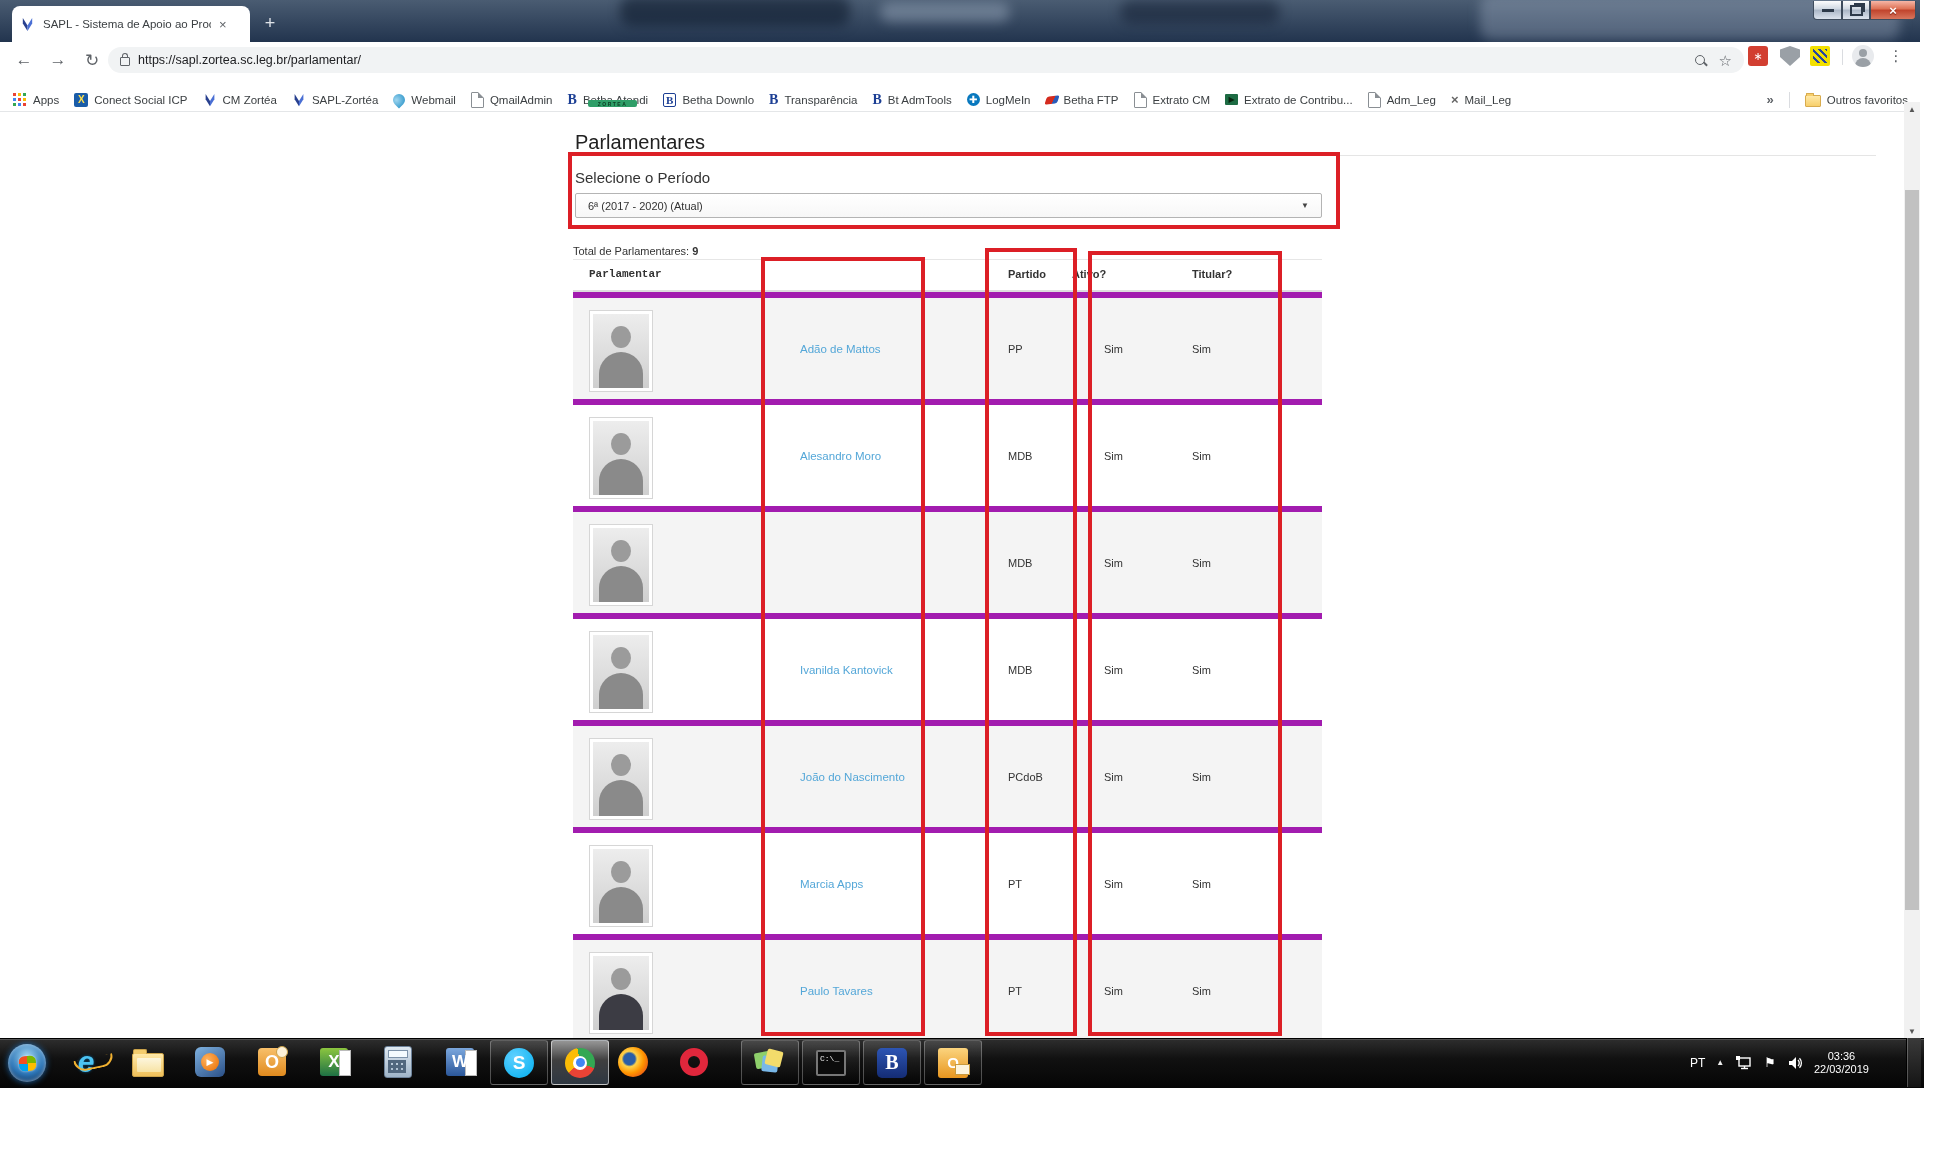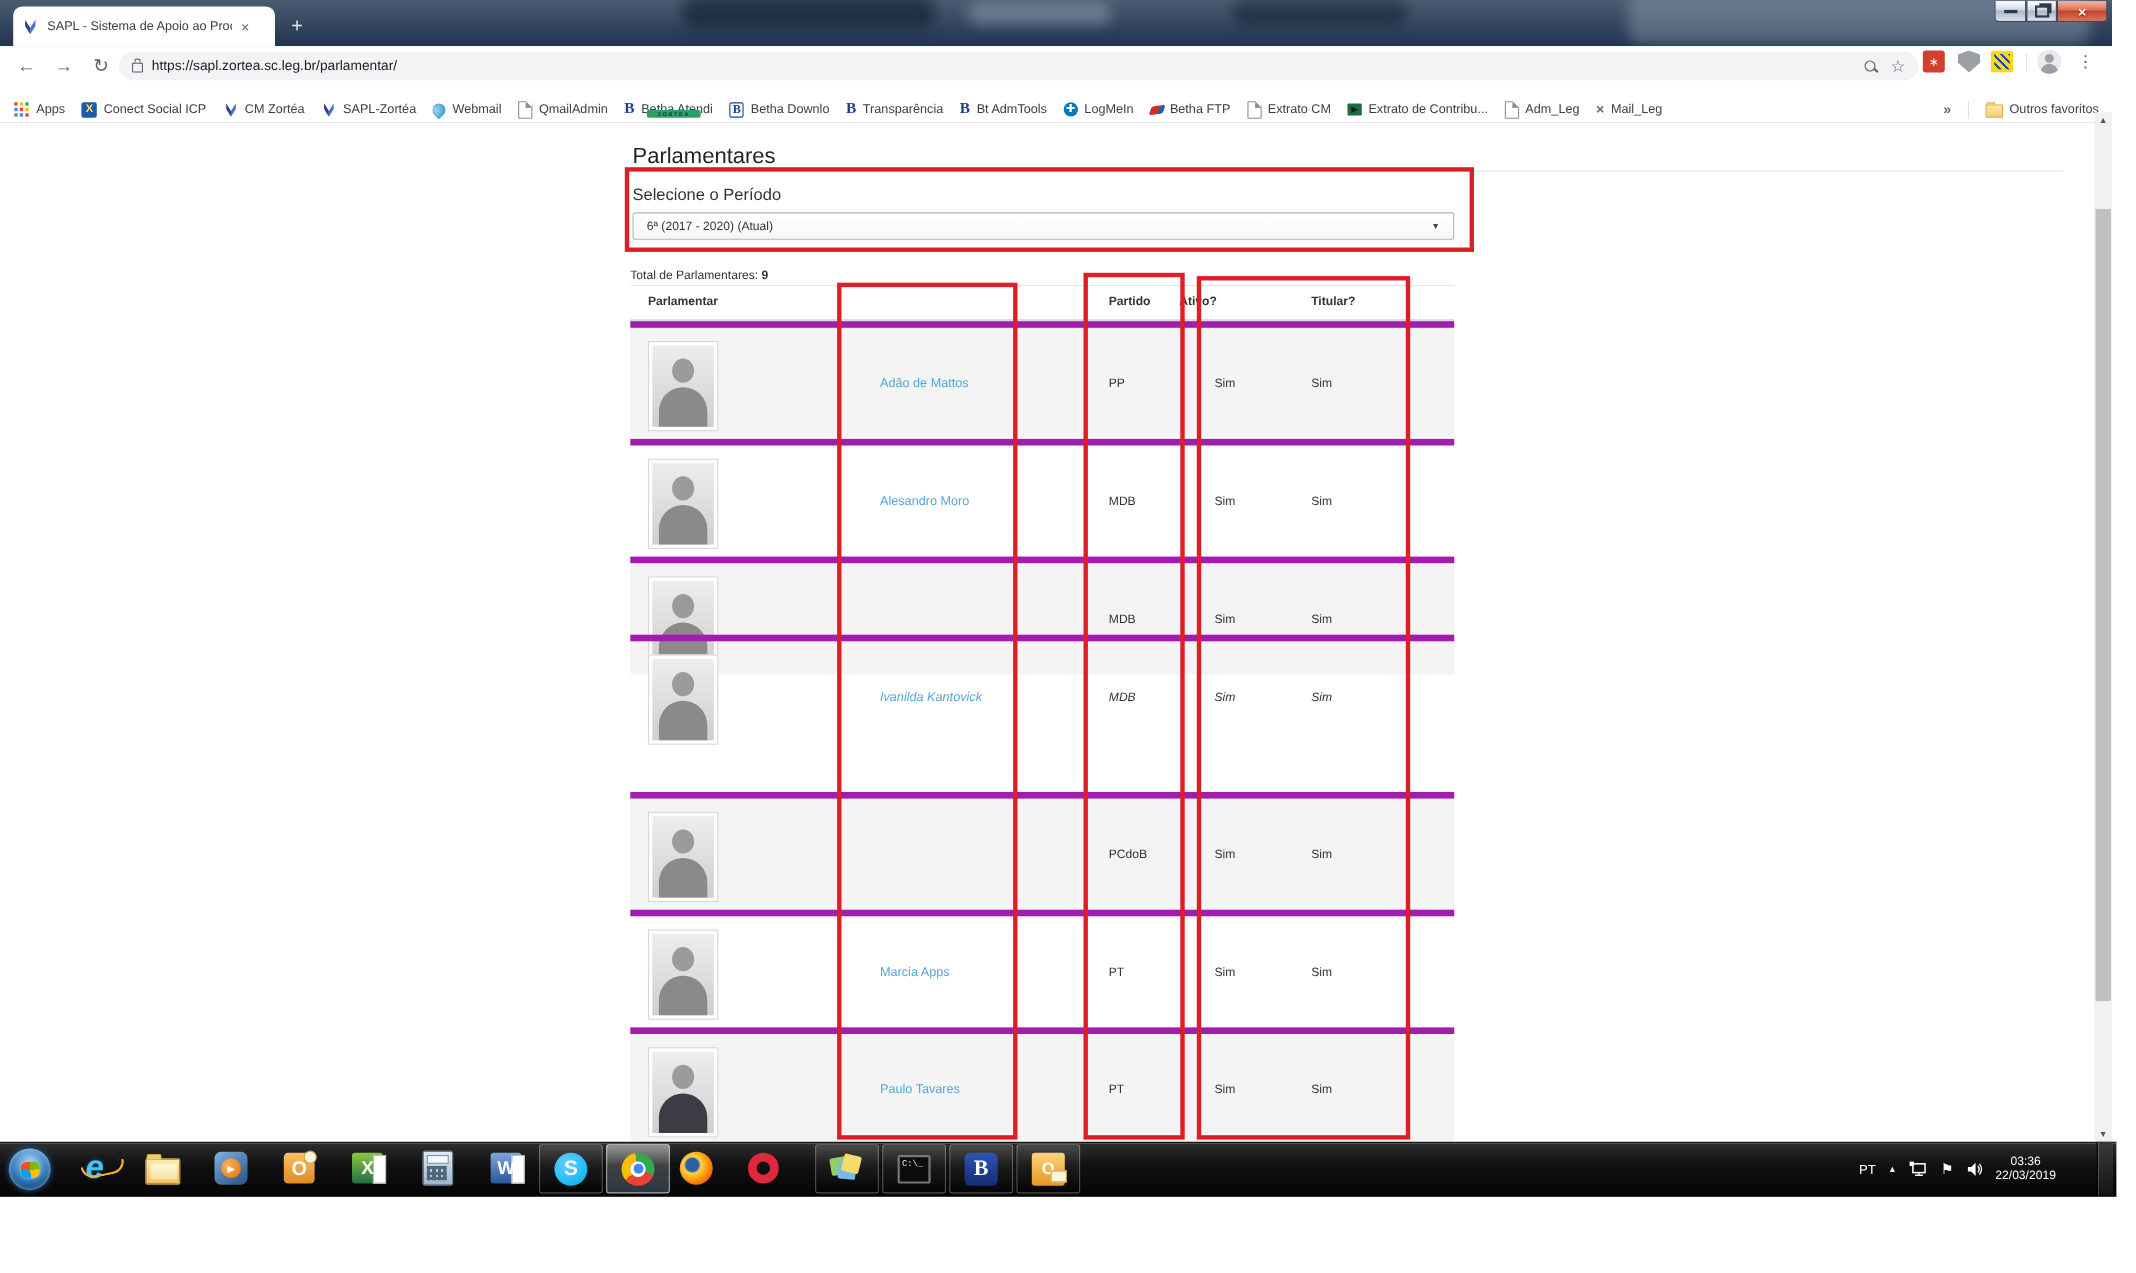--- a/index.html
+++ b/index.html
@@ -311,21 +311,21 @@
     <span>6ª (2017 - 2020) (Atual)</span>
     <span class="car">▼</span>
   </div>
 
   <div class="totline">
     <span>Total de Parlamentares:</span><b>9</b>
   </div>
 
   <div class="tableTopRule"></div>
   <div class="thead">
-    <div class="th" style="left:16px;">Parlamentar</div>
+    <div class="th" style="left:16px;font-family:Liberation Mono, monospace;">Parlamentar</div>
     <div class="th" style="left:435px;">Partido</div>
     <div class="th" style="left:499px;">Ativo?</div>
     <div class="th" style="left:619px;">Titular?</div>
   </div>
 
   <div class="trow alt" style="top:292px;">
     <div class="photo">
         <div class="ph"></div>
       </div>
     <div class="cell" style="left:227px;">
@@ -347,34 +347,37 @@
     <div class="cell" style="left:619px;">Sim</div>
   </div>
   <div class="trow alt" style="top:506px;">
     <div class="photo">
         <div class="ph"></div>
       </div>
     <div class="cell" style="left:435px;">MDB</div>
     <div class="cell" style="left:531px;">Sim</div>
     <div class="cell" style="left:619px;">Sim</div>
   </div>
-  <div class="trow" style="top:577px;font-style:italic;">
+  <div class="trow" style="top:613px;">
     <div class="photo">
         <div class="ph"></div>
       </div>
     <div class="cell" style="left:227px;">
         <a href="#">Ivanilda Kantovick</a>
       </div>
     <div class="cell" style="left:435px;">MDB</div>
     <div class="cell" style="left:531px;">Sim</div>
     <div class="cell" style="left:619px;">Sim</div>
   </div>
   <div class="trow alt" style="top:720px;">
     <div class="photo">
         <div class="ph"></div>
+      </div>
+    <div class="cell" style="left:227px;">
+        <a href="#">João do Nascimento</a>
       </div>
     <div class="cell" style="left:435px;">PCdoB</div>
     <div class="cell" style="left:531px;">Sim</div>
     <div class="cell" style="left:619px;">Sim</div>
   </div>
   <div class="trow" style="top:827px;">
     <div class="photo">
         <div class="ph"></div>
       </div>
     <div class="cell" style="left:227px;">

